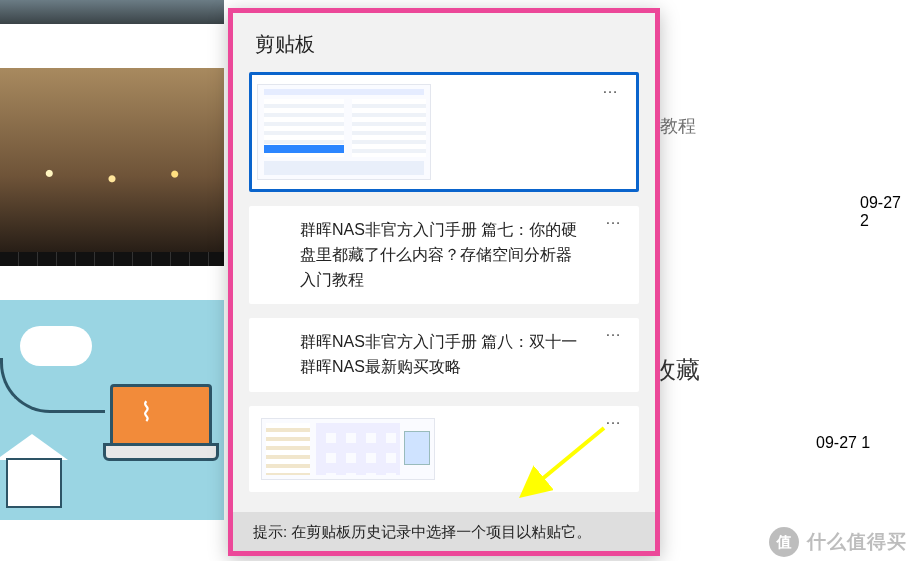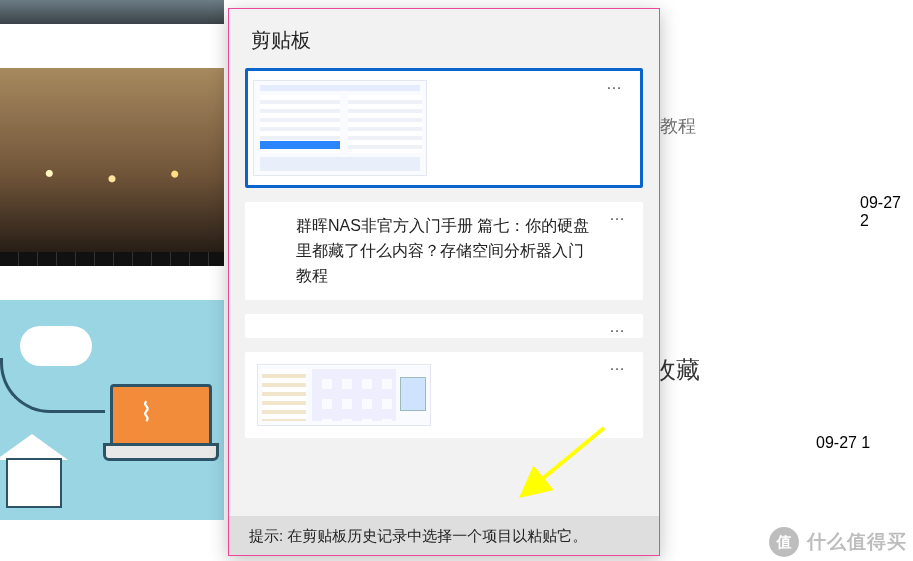--- a/index.html
+++ b/index.html
@@ -30,21 +30,21 @@
     .bg3 .cable{position:absolute;left:0;top:58px;width:105px;height:55px;border:3px solid #2d5466;border-top:none;border-right:none;border-radius:0 0 0 50px;}
     .bg3 .cloud{position:absolute;left:20px;top:26px;width:72px;height:40px;background:#fff;border-radius:20px;}
     .text2 { left:628px; top:354px; font-size:24px; color:#333; }
     .date2 { left:816px; top:434px; }
     
     .wm { position:absolute; right:6px; bottom:4px; display:flex; align-items:center; gap:8px; opacity:.35;}
     .wm .badge{width:30px;height:30px;border-radius:50%;background:#444;color:#fff;display:flex;align-items:center;justify-content:center;font-size:15px;font-weight:bold;}
     .wm .t{font-size:19px;font-weight:bold;color:#444;letter-spacing:1px;}
     
     .panel { position:absolute; left:228px; top:8px; width:432px; height:548px;
-        background:#f2f2f2; border:1px solid #ec4899; box-shadow:0 4px 18px rgba(0,0,0,.25);
+        background:#f2f2f2; border:5px solid #ec4899; box-shadow:0 4px 18px rgba(0,0,0,.25);
         display:flex; flex-direction:column;justify-content:space-between;}
     .panel .title{ font-size:20px; color:#222; padding:18px 22px 14px;}
     .panel .list{ flex:1; overflow:hidden; padding:0 16px;}
     .card{ background:#fff; border-radius:2px; margin-bottom:14px;
        display:flex; align-items:flex-start; padding:12px 8px 12px 12px; position:relative;}
     .card.sel{ border:3px solid #0a64cc; padding:9px 5px;}
     .card.sel .thumb{ margin:0;}
     .card .dots{ position:absolute; right:16px; top:4px; color:#555; letter-spacing:2px;
        font-size:16px; cursor:pointer;}
     .card .txt{ font-size:16px; color:#222; line-height:1.55; padding-right:44px;margin-left:39px;}
@@ -106,20 +106,21 @@
         </div>
         <span class="dots">…</span>
       </div>
 
       <div class="card">
         <div class="txt">群晖NAS非官方入门手册 篇七：你的硬盘里都藏了什么内容？存储空间分析器入门教程</div>
         <span class="dots">…</span>
       </div>
 
       <div class="card">
+        <div class="txt">群晖NAS非官方入门手册 篇八：双十一群晖NAS最新购买攻略</div>
         <span class="dots">…</span>
       </div>
 
       <div class="card">
         <div class="thumb small">
           <div class="fm"></div>
             <div class="g"></div>
             <div class="pv"></div>
         </div>
         <span class="dots">…</span>

